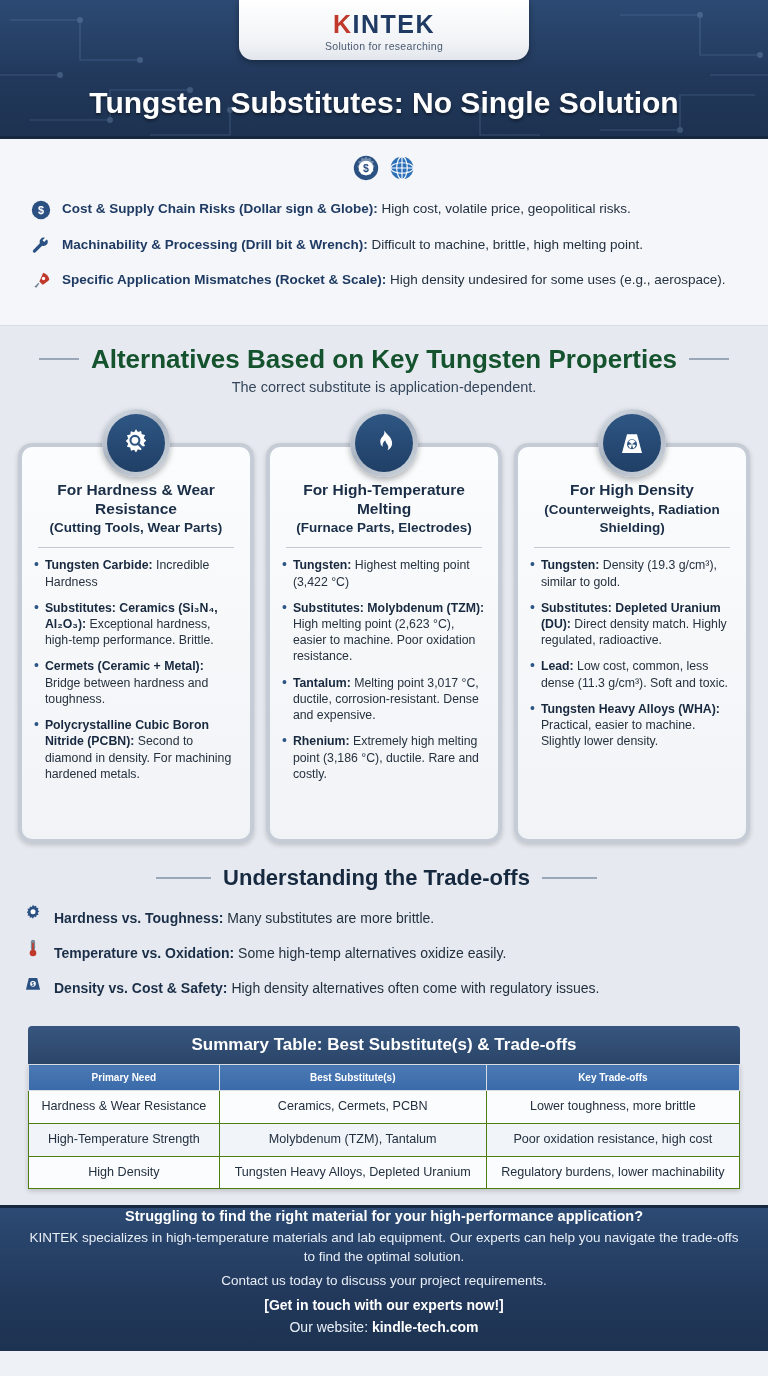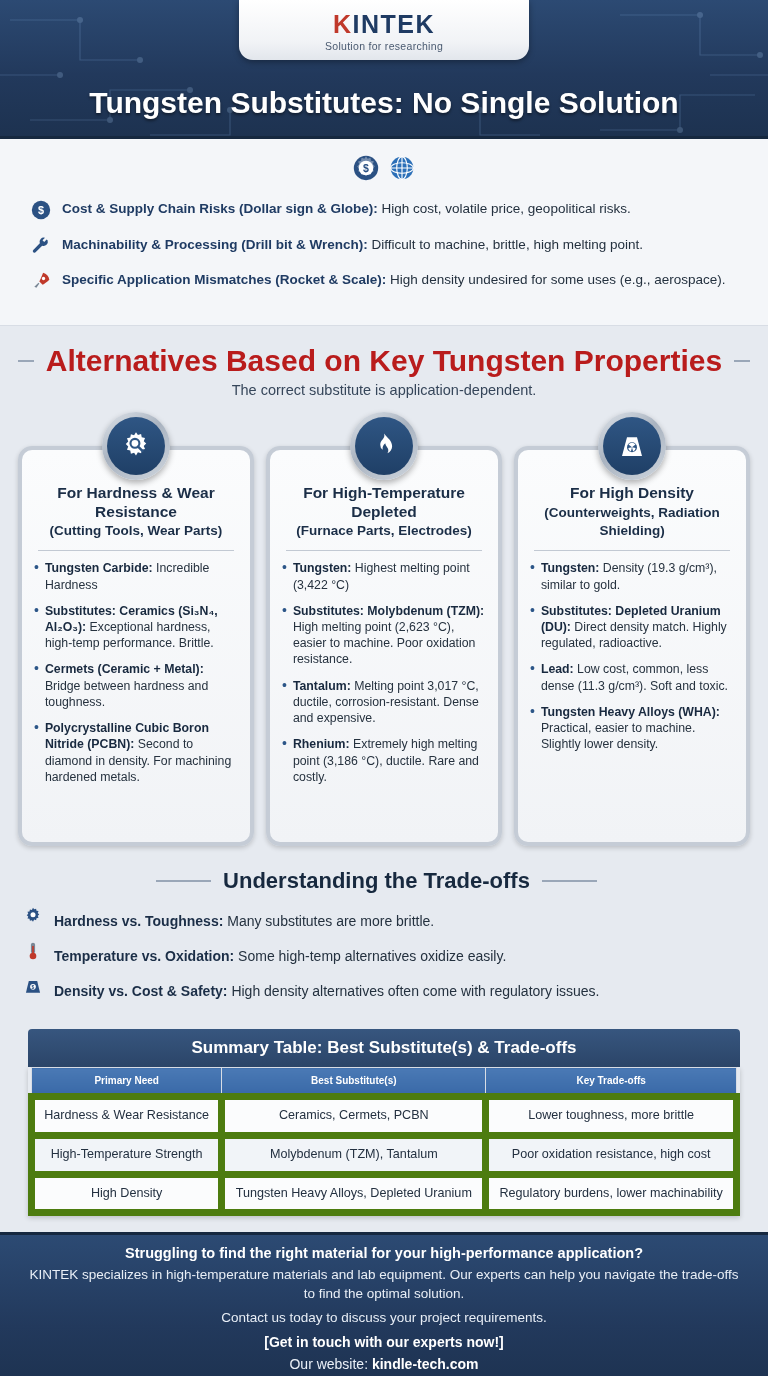--- a/index.html
+++ b/index.html
@@ -106,23 +106,23 @@
     gap: 12px;
     margin-bottom: 4px;
   }
   .alts-head .rule {
     height: 2px;
     background: #9aa7b8;
     flex: 1;
     max-width: 40px;
   }
   .alts-title {
-    font-size: 30px;
-    font-weight: bold;
-    color: #b91c1c;
+    font-size: 26px;
+    font-weight: bold;
+    color: #14532d;
     text-align: center;
   }
   .alts-sub {
     text-align: center;
     font-size: 14.5px;
     color: #36465a;
     margin-bottom: 14px;
   }
   .cards {
     display: flex;
@@ -228,31 +228,31 @@
     font-weight: bold;
     padding: 7px 4px;
     border: 1px solid #d8dde5;
   }
   td {
     background: #fbfcfd;
     color: #233040;
     font-size: 12.6px;
     text-align: center;
     padding: 8px 6px;
-    border: 7px solid #4d7c0f;
+    border: 1px solid #4d7c0f;
     line-height: 1.25;
   }
   tr:nth-child(even) td { background: #f1f4f8; }
 
   
   .footer {
     background: linear-gradient(180deg,#2c4a73 0%, #22395c 60%, #1d3250 100%);
     color: #fff;
     text-align: center;
-    padding: 10px 26px 16px 26px;
+    padding: 0 26px 16px 26px;
     border-top: 3px solid #16283f;
   }
   .footer .f1 { font-size: 14.5px; font-weight: bold; margin-bottom: 5px; }
   .footer .f2 { font-size: 13.5px; line-height: 1.35; margin-bottom: 7px; color: #e8eef6; }
   .footer .f3 { font-size: 13.5px; margin-bottom: 9px; color: #e8eef6; }
   .footer .f4 { font-size: 14px; font-weight: bold; margin-bottom: 6px; }
   .footer .f5 { font-size: 14px; color: #eaf0f8; }
   .footer .f5 a, .footer .site { font-weight: bold; color: #ffffff; text-decoration: none; }
 </style>
 </head>
@@ -397,21 +397,21 @@
       <div class="card-wrap">
         <div class="card-badge">
           <div class="inner">
             <svg width="30" height="30" viewBox="0 0 24 24">
                 <path d="M12 2c1.5 4-3 5-3 9a4.6 4.6 0 002 4c-.6-2.4.6-4 2-5.2.3 2 1.6 2.8 2.2 4.4.5 1.3.2 2.6-.5 3.6 2.2-.9 3.8-3 3.8-5.6C18.5 7.5 14.5 5.5 12 2z" fill="#fff"></path>
               </svg>
           </div>
         </div>
         <div class="card">
           <div class="card-title">
-            <span>For High-Temperature Depleted</span><br>
+            <span>For High-Temperature Melting</span><br>
             <span class="sub">(Furnace Parts, Electrodes)</span>
           </div>
           <div class="card-hr"></div>
           <div class="bullet">
               <span class="dot">•</span>
               <span><b>Tungsten:</b><span> Highest melting point (3,422 °C)</span></span>
             </div>
           <div class="bullet">
               <span class="dot">•</span>
               <span><b>Substitutes: Molybdenum (TZM):</b><span> High melting point (2,623 °C), easier to machine. Poor oxidation resistance.</span></span>

